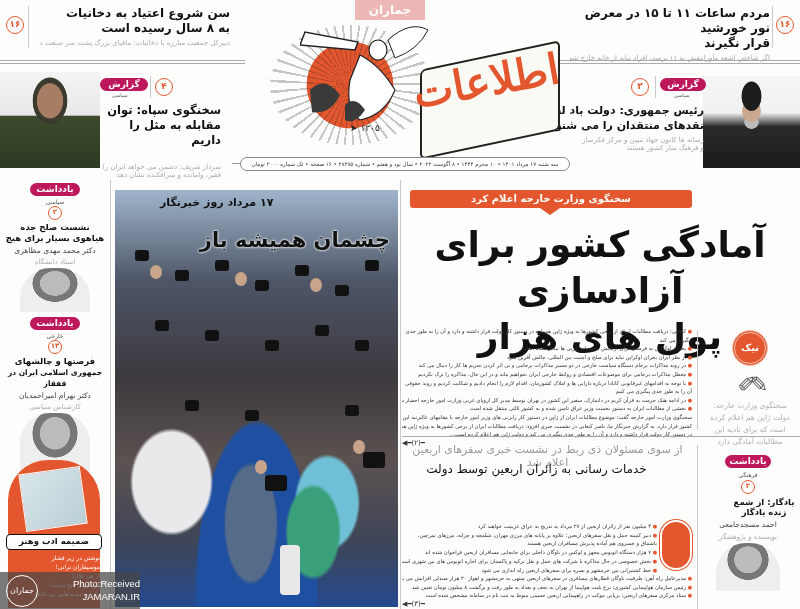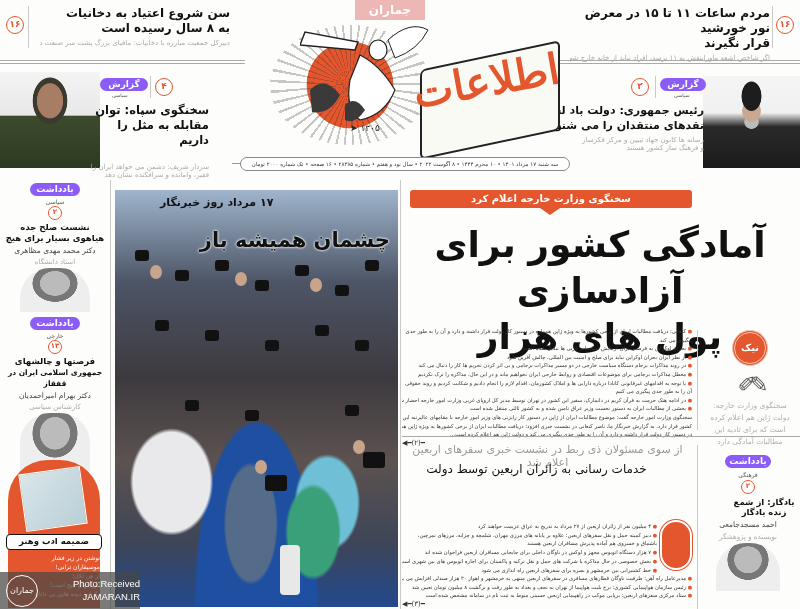--- a/index.html
+++ b/index.html
@@ -1,20 +1,20 @@
 <!DOCTYPE html>
 <html><head>
 <meta charset="utf-8">
 <style>
   * { box-sizing: border-box; margin: 0; padding: 0; }
   html, body { width: 800px; height: 609px; overflow: hidden; background: #fdfdfb; }
   body { font-family: "DejaVu Sans", sans-serif; color: #111; position: relative; direction: rtl; }
 
   .abs { position: absolute; }
-  .pill { background: #8b5cf6; color: #fff; border-radius: 8px; font-size: 9px; font-weight: bold; text-align: center; line-height: 13px; height: 13px; }
+  .pill { background: #be185d; color: #fff; border-radius: 8px; font-size: 9px; font-weight: bold; text-align: center; line-height: 13px; height: 13px; }
   .pagecirc { width: 18px; height: 18px; border: 1.5px solid #e4572e; border-radius: 50%; font-size: 9px; color: #e4572e; text-align: center; line-height: 15px; font-weight: bold; background: #fff; }
   .dblrule { border-top: 1px solid #aaa; border-bottom: 1px solid #aaa; height: 4px; }
 
   
   .topbox h2 { font-size: 12px; font-weight: bold; line-height: 15px; }
   .topbox .sub { font-size: 7px; color: #aaa; margin-top: 3px; }
   .sunburst { left: 290px; top: 35px; width: 120px; height: 100px; border-radius: 50%;
     background: radial-gradient(circle, #e4572e 55%, transparent 56%); }
   .scroll { left: 420px; top: 55px; width: 140px; height: 90px; background: #fafaf5; border: 2px solid #222; transform: skewY(-12deg); border-radius: 6px; }
   .logo-text { left: 430px; top: 55px; width: 130px; font-size: 42px; color: #e4572e; font-weight: bold; text-align: center; font-family: "DejaVu Serif", serif; transform: rotate(-10deg); }
@@ -101,21 +101,21 @@
 <div class="abs vline" style="left:772px; top:6px; height:42px;"></div>
 
 <div class="abs dblrule" style="left:0; top:60px; width:245px;"></div>
 <div class="abs dblrule" style="left:560px; top:60px; width:240px;"></div>
 
 <div class="abs" style="left:0; top:72px; width:100px; height:96px; background: radial-gradient(ellipse at 50% 30%, #a77e64 0 18%, #3a3a2e 19% 24%, transparent 25%), linear-gradient(180deg,#f4f4f4 0%, #e8e8e8 45%, #3d4a2c 46%, #2c3a22 100%);"></div>
 <div class="abs pill" style="left:100px; top:78px; width:48px;">گزارش</div>
 <div class="abs" style="left:112px; top:92px; font-size:5px; color:#555;">سیاسی</div>
 <div class="abs vline" style="left:150px; top:76px; height:22px;"></div>
 <div class="abs pagecirc" style="left:155px; top:78px;">۴</div>
-<div class="abs" style="left:84px; top:103px; width:125px; ">
+<div class="abs" style="left:96px; top:103px; width:125px; ">
   <div style="font-size:11.5px;font-weight:bold;line-height:15px;">سخنگوی سپاه: توان</div>
   <div style="font-size:11.5px;font-weight:bold;line-height:15px;">مقابله به مثل را داریم</div>
   <div style="font-size:7px;color:#aaa;margin-top:15px;white-space:nowrap;">سردار شریف: دشمن می خواهد ایران را</div>
   <div style="font-size:7px;color:#aaa;white-space:nowrap;">فقیر، وامانده و سرافکنده نشان دهد</div>
 </div>
 
 <div class="abs" style="left:703px; top:76px; width:97px; height:92px; background: radial-gradient(ellipse at 50% 22%, #1d1d1d 0 14%, transparent 15%), radial-gradient(ellipse at 50% 38%, #c9a88f 0 13%, transparent 14%), radial-gradient(ellipse at 50% 50%, #bbb 0 10%, transparent 11%), linear-gradient(180deg,#f5f5f5 0%, #f0f0f0 40%, #2a2a2a 55%, #1b1b1b 100%);"></div>
 <div class="abs pill" style="left:660px; top:78px; width:46px;">گزارش</div>
 <div class="abs" style="left:674px; top:92px; font-size:5px; color:#555;">سیاسی</div>
 <div class="abs vline" style="left:655px; top:76px; height:22px;"></div>

